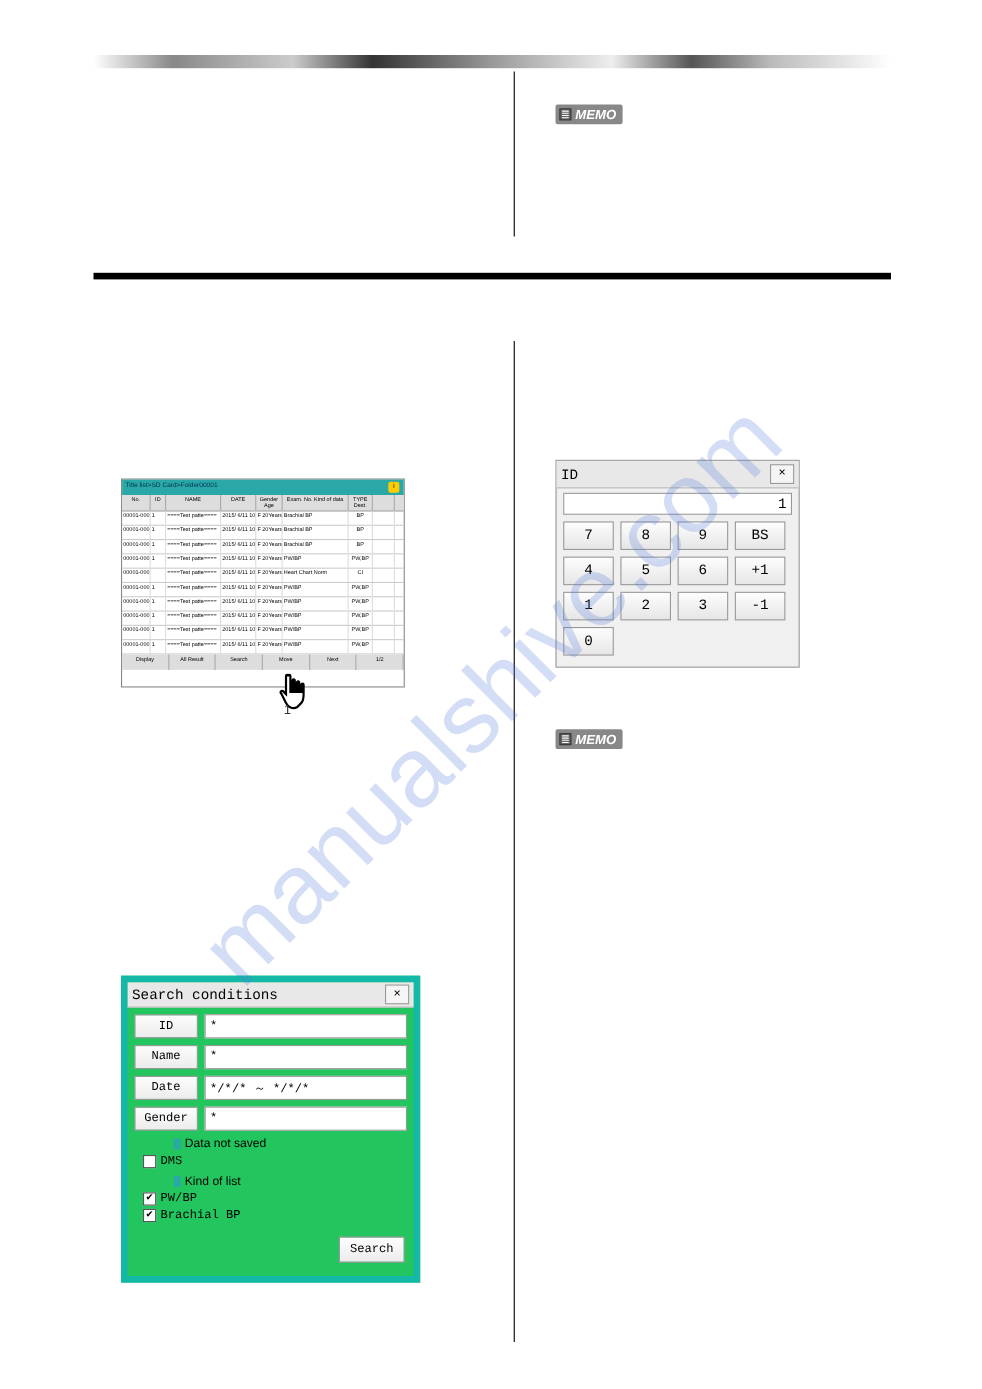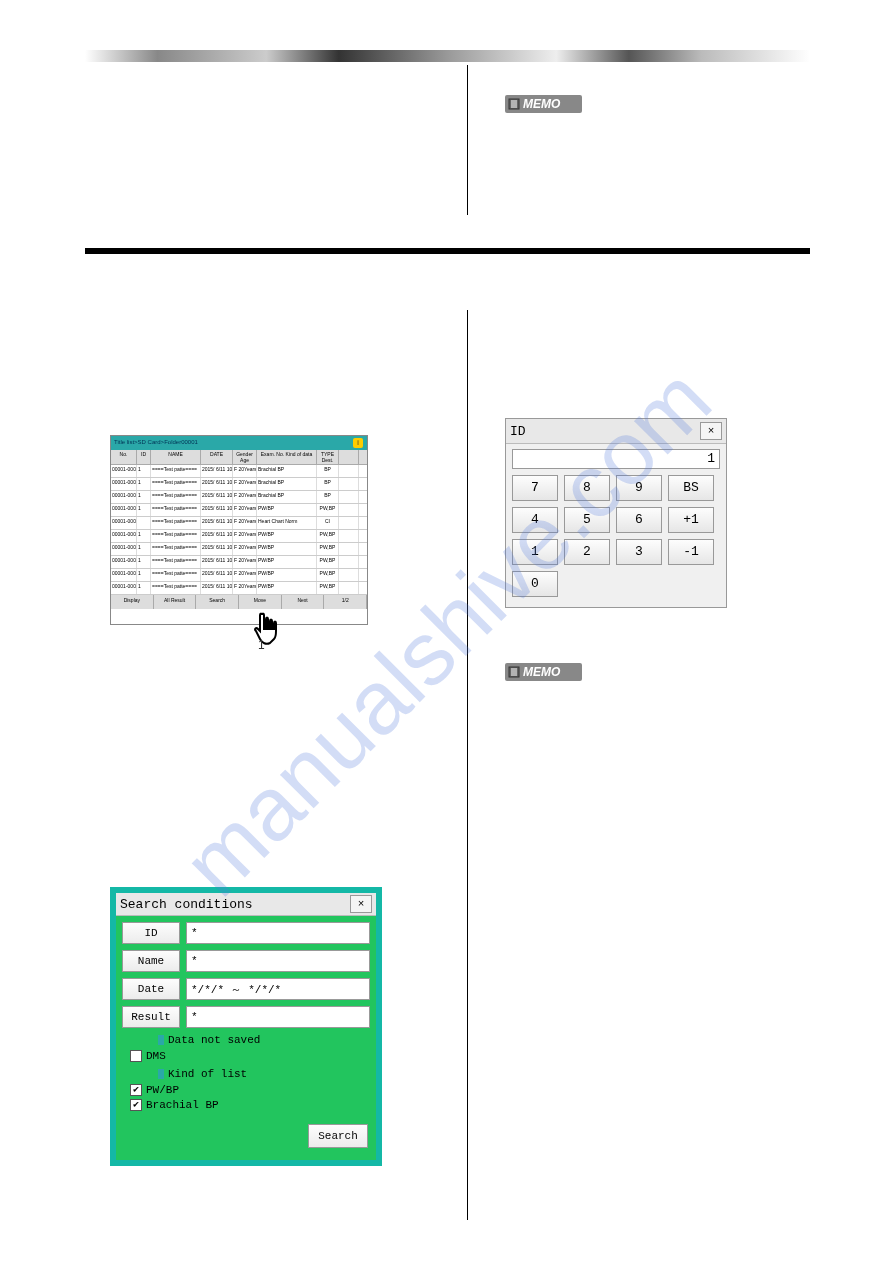--- a/index.html
+++ b/index.html
@@ -39,21 +39,21 @@
     background: #000;
   }
   .memo-badge {
     display: inline-flex;
     align-items: center;
     background: #888;
     color: #fff;
     font-size: 12px;
     font-style: italic;
     font-weight: bold;
-    padding: 2px 22px 2px 2px;
+    padding: 2px 6px 2px 2px;
     border-radius: 2px;
   }
   .memo-badge svg { margin-right: 2px; }
   .memo1 { position: absolute; left: 505px; top: 95px; }
   .memo2 { position: absolute; left: 505px; top: 663px; }
   .black-bar {
     position: absolute;
     top: 248px;
     left: 85px;
     width: 725px;
@@ -194,21 +194,21 @@
     background: #fff;
     padding: 0 4px;
     font-size: 11px;
     font-family: "Courier New", monospace;
   }
   .section-lbl {
     display: flex;
     align-items: center;
     font-size: 11px;
     margin: 6px 0 4px 0;
-    font-family: Liberation Mono, monospace;
+    font-family: Liberation Sans, sans-serif;
     padding-left: 36px;
   }
   .section-lbl::before {
     content: "";
     width: 6px;
     height: 10px;
     background: #2aa8a8;
     margin-right: 4px;
   }
   .chk-row {
@@ -465,21 +465,21 @@
     </div>
     <div class="form-row">
       <div class="form-btn">Name</div>
       <input class="form-input" value="*" style="">
     </div>
     <div class="form-row">
       <div class="form-btn">Date</div>
       <input class="form-input" value="*/*/* ～ */*/*" style="">
     </div>
     <div class="form-row">
-      <div class="form-btn">Result</div>
+      <div class="form-btn">Gender</div>
       <input class="form-input" value="*" style="">
     </div>
     <div class="section-lbl">Data not saved</div>
     <div class="chk-row">
       <span class="chk-box"></span>
       <span>DMS</span>
     </div>
     <div class="section-lbl">Kind of list</div>
     <div class="chk-row">
       <span class="chk-box">✔</span>

